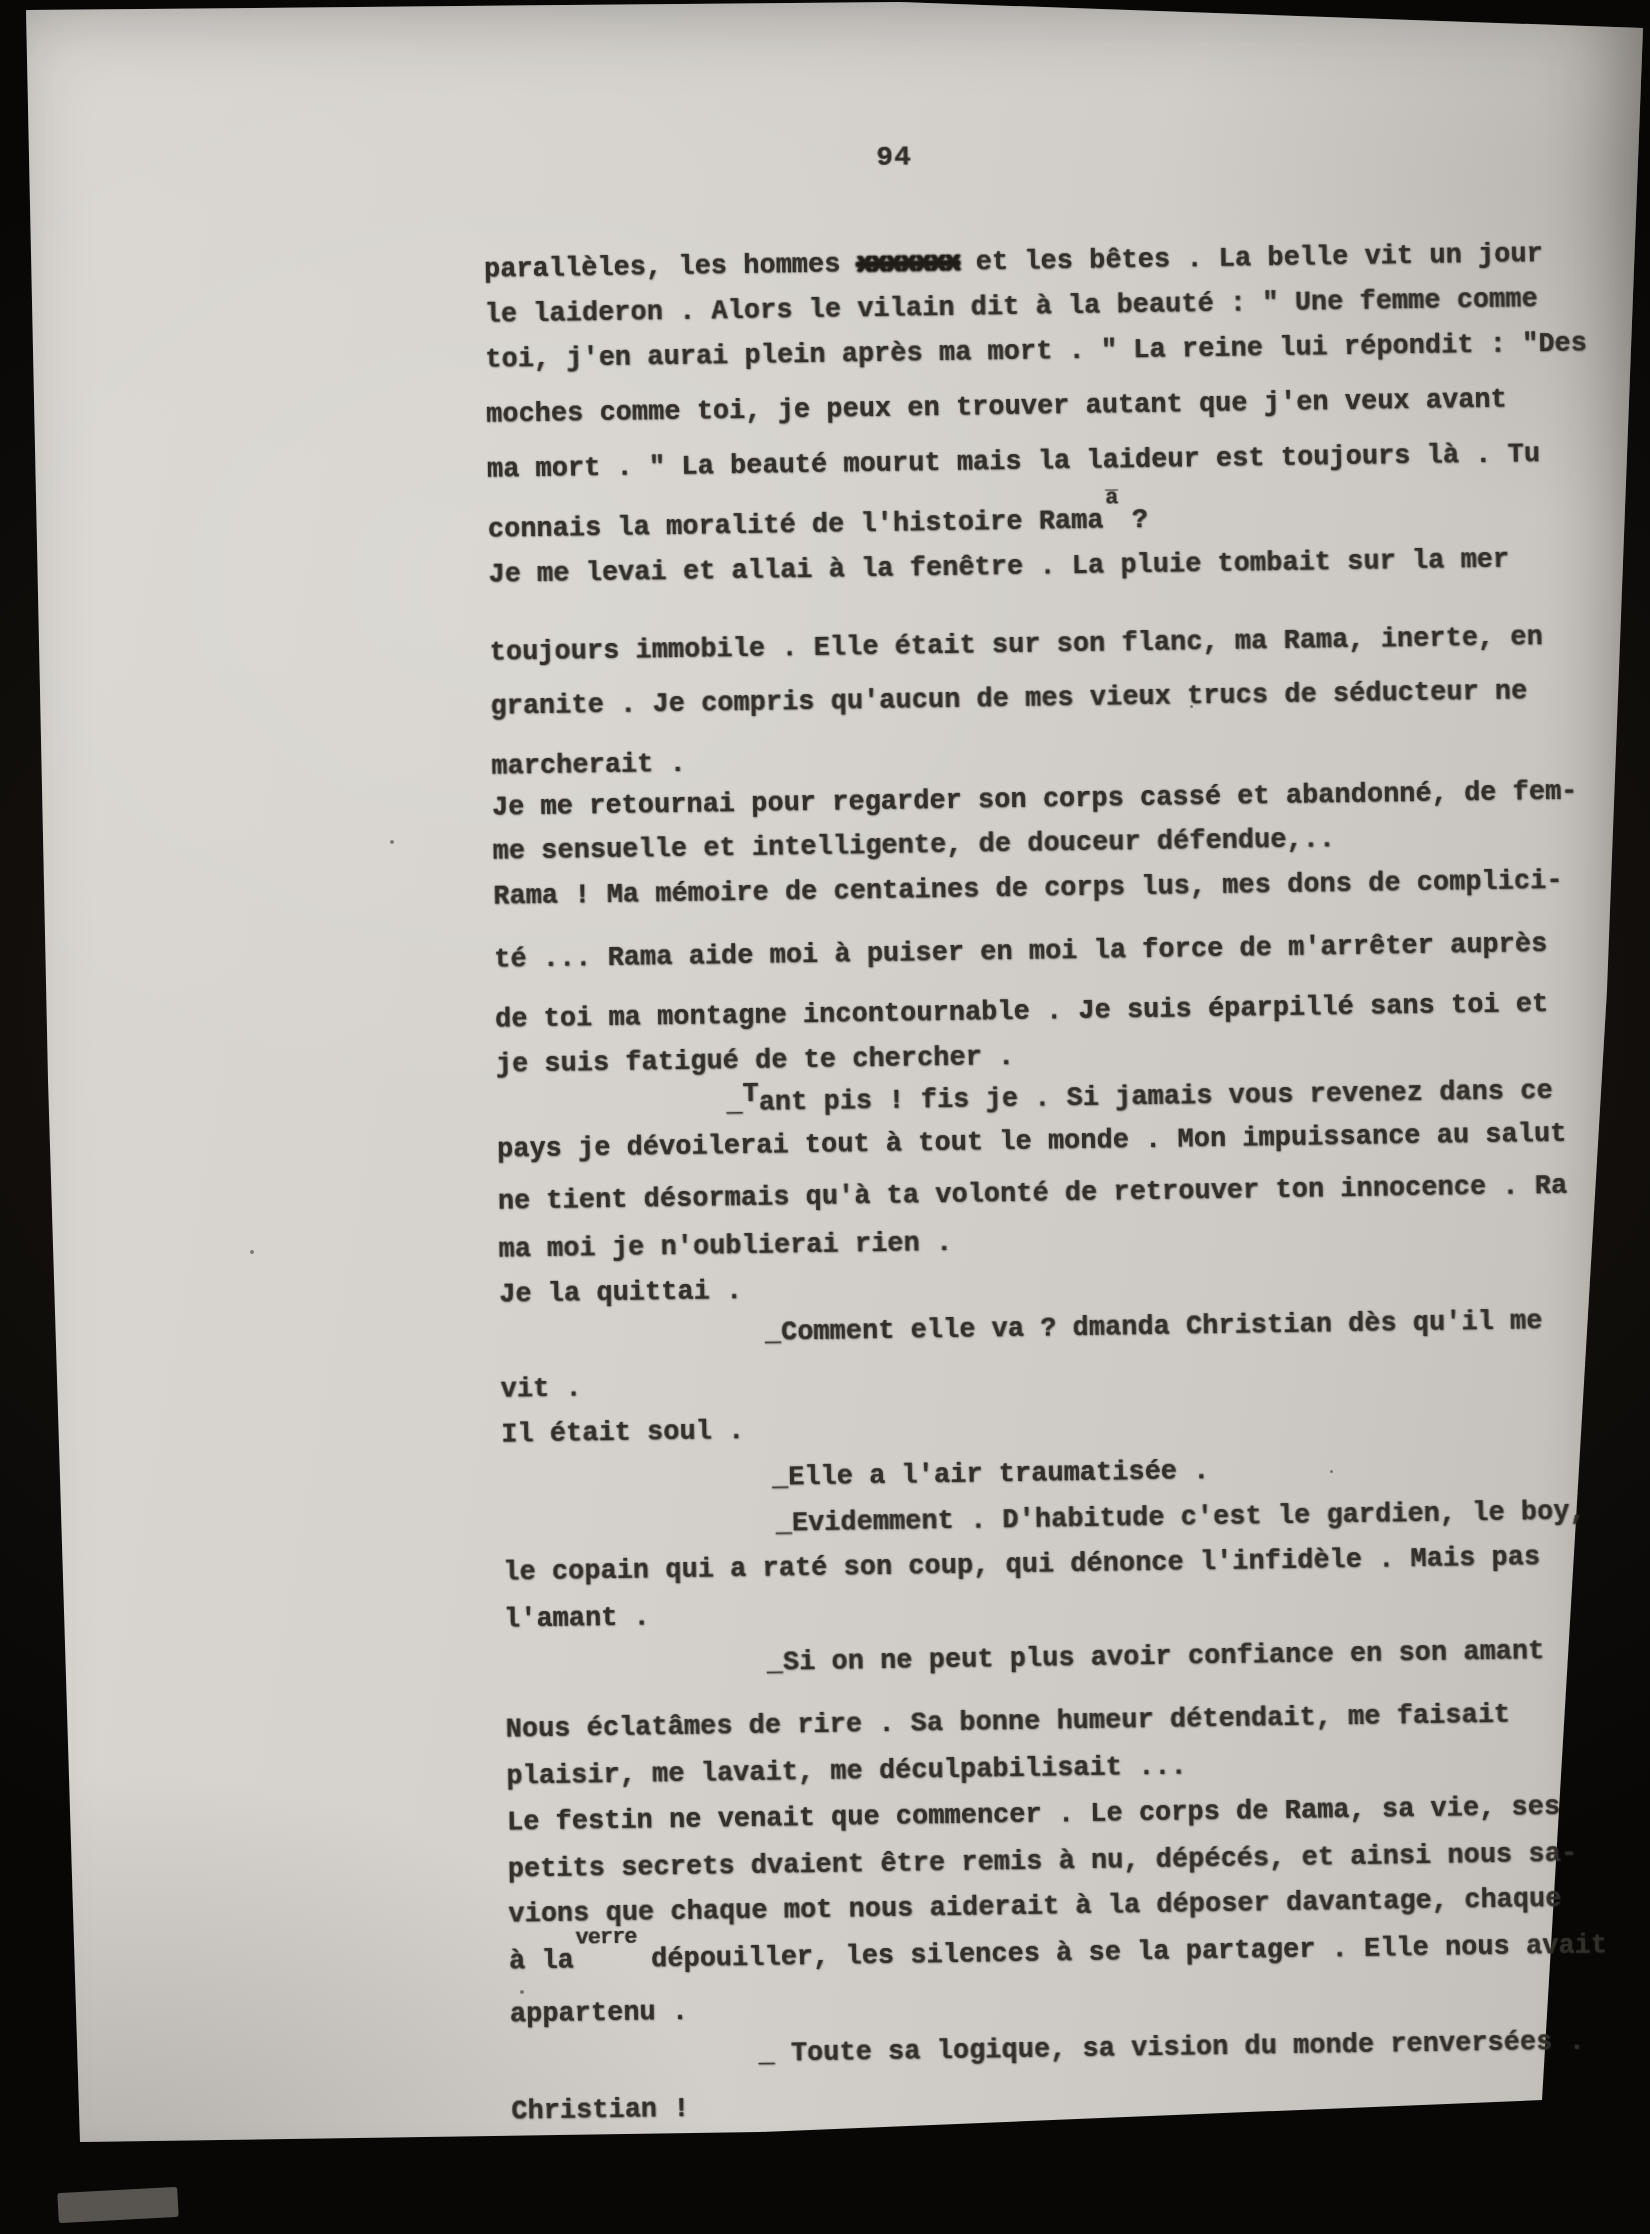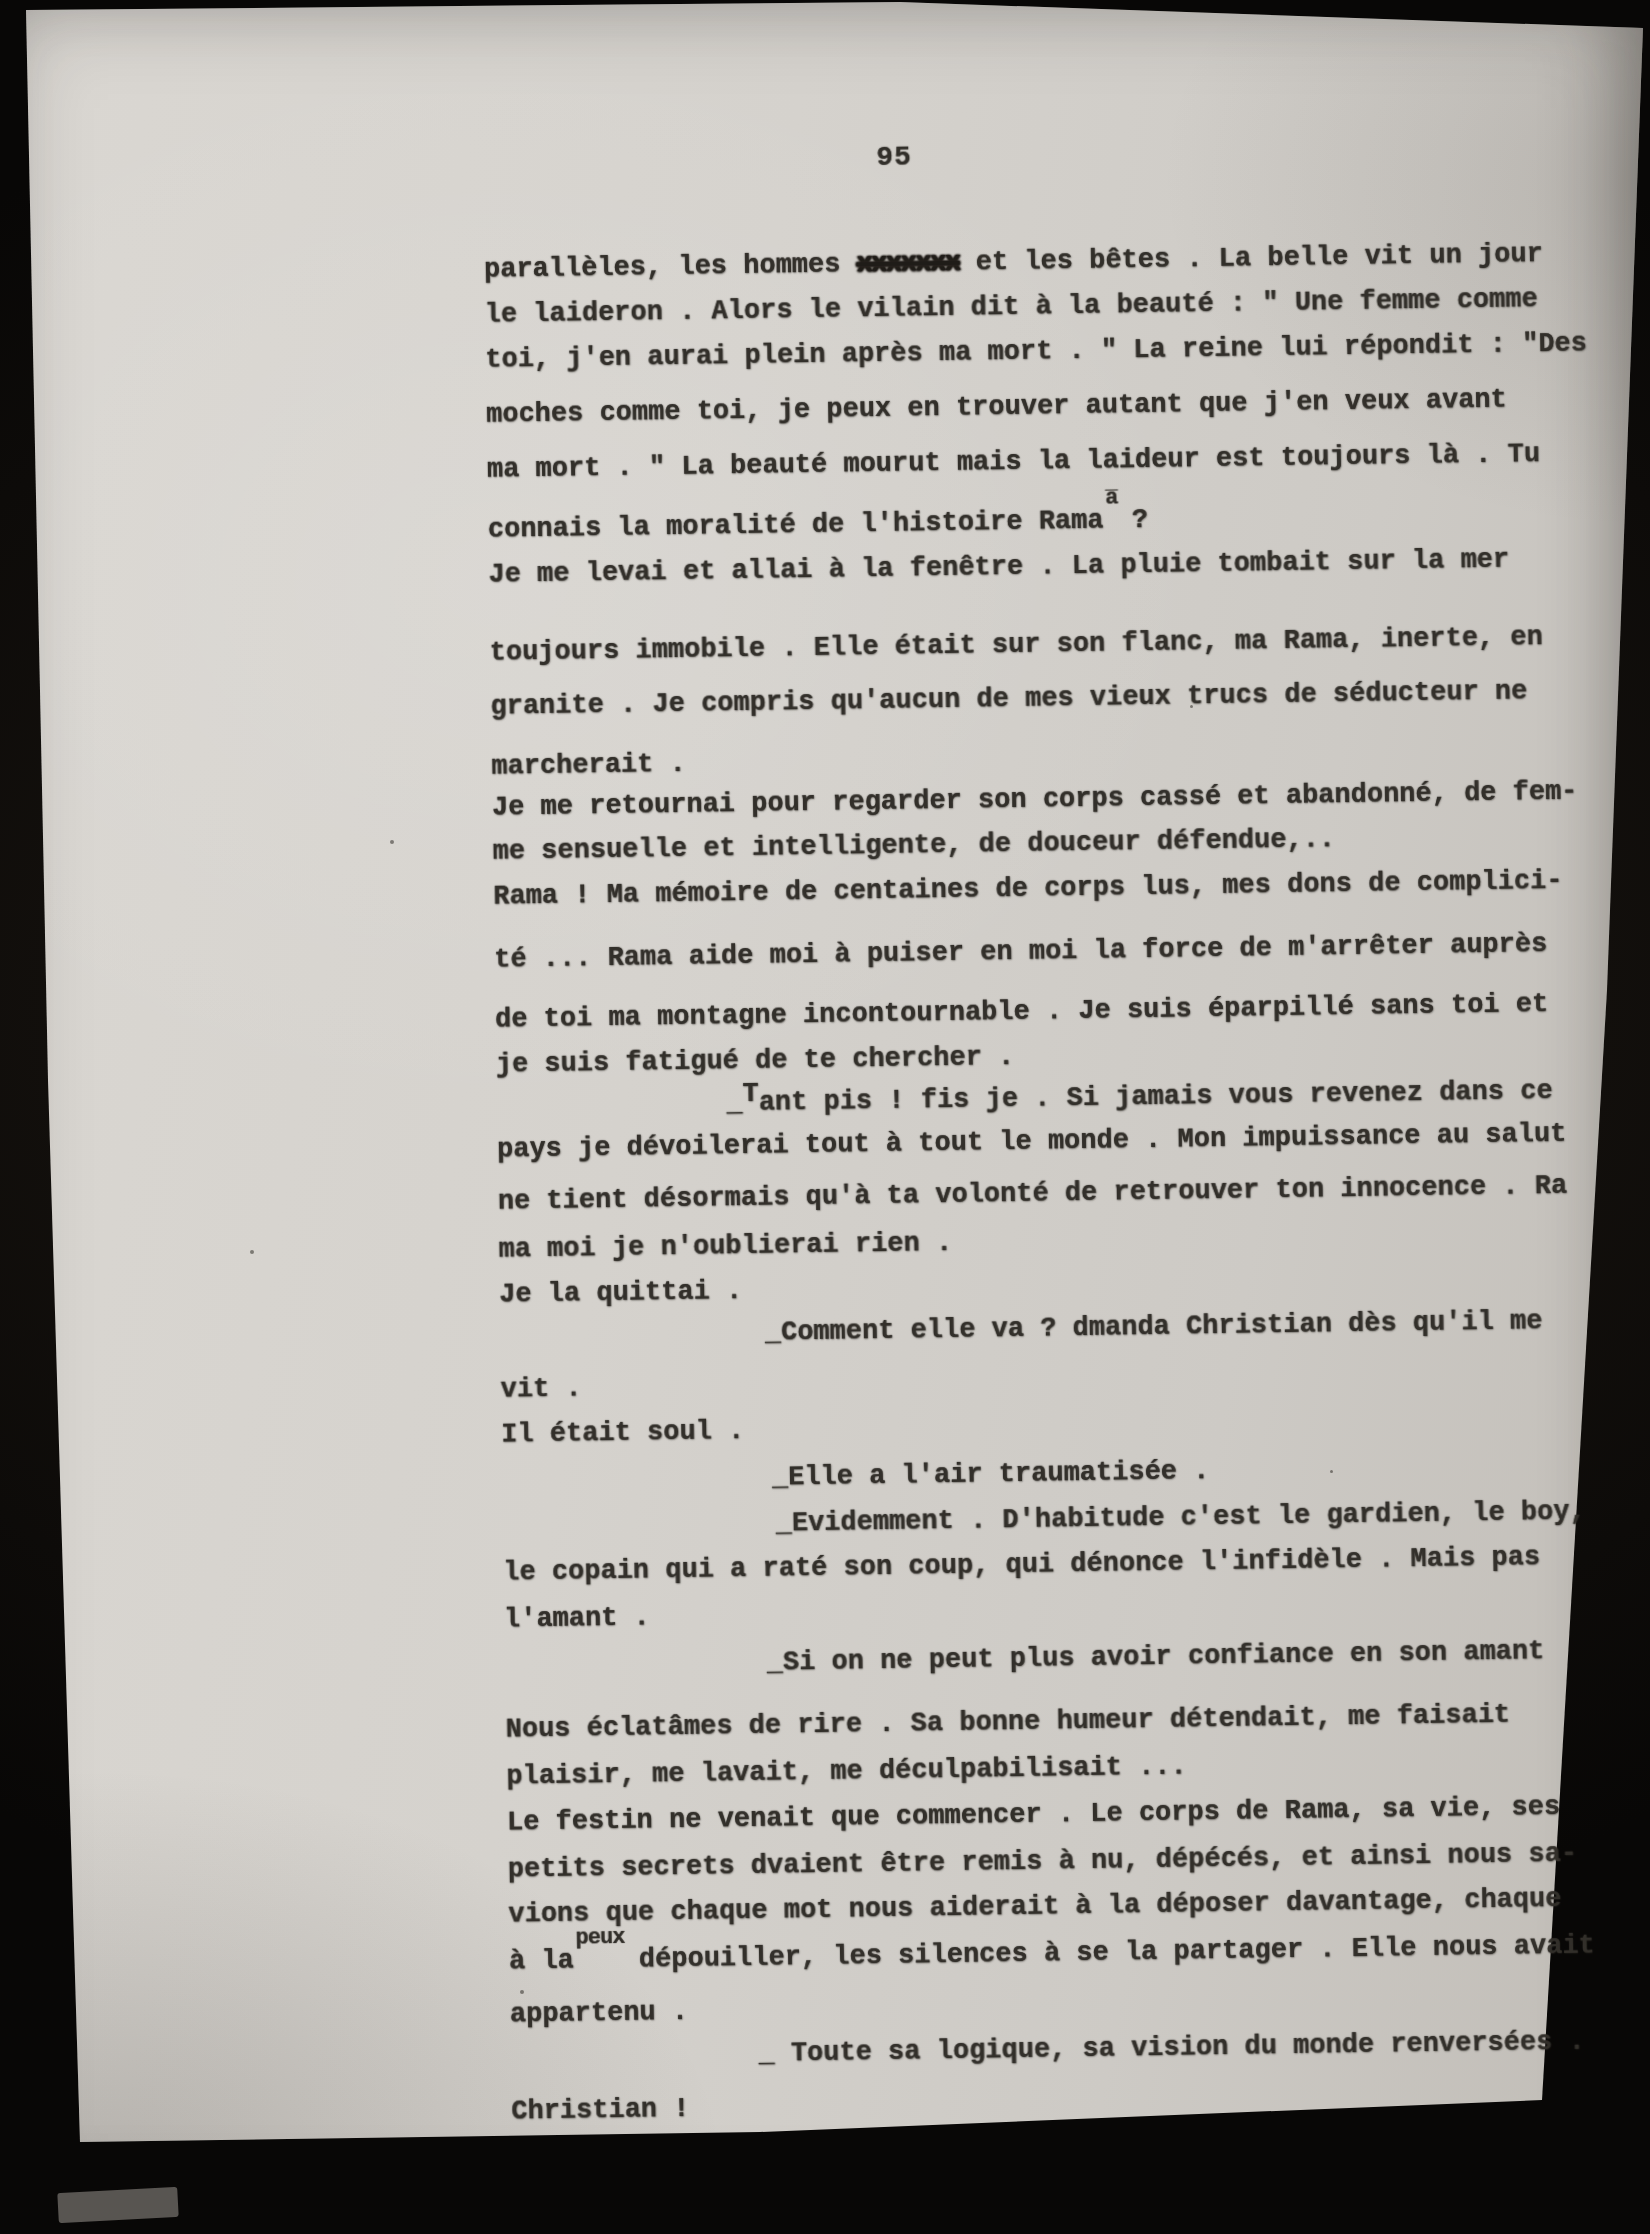--- a/index.html
+++ b/index.html
@@ -58,21 +58,21 @@
     text-shadow:0 0 1px rgba(45,42,38,.9);
   }
 </style>
 </head>
 <body>
 
 <div class="stage">
   <div class="paper"></div>
   <div class="corner-sliver"></div>
   <div class="text-block">
-    <div class="page-number">95</div>
+    <div class="page-number">94</div>
 
   <div class="tline" style="top: 255px; left: 10px;"><span>parallèles, les hommes </span><span class="strike">xxxxxxx</span><span> et les bêtes . La belle vit un jour</span></div>
       <div class="tline" style="top: 300px; left: 10px;"><span>le laideron . Alors le vilain dit à la beauté : " Une femme comme</span></div>
       <div class="tline" style="top: 345px; left: 10px;"><span>toi, j'en aurai plein après ma mort . " La reine lui répondit : "Des</span></div>
       <div class="tline" style="top: 400px; left: 10px;"><span>moches comme toi, je peux en trouver autant que j'en veux avant</span></div>
       <div class="tline" style="top: 455px; left: 10px;"><span>ma mort . " La beauté mourut mais la laideur est toujours là . Tu</span></div>
       <div class="tline" style="top: 515px; left: 10px;"><span>connais la moralité de l'histoire </span><span>Rama<span class="above">a̅</span></span><span> ?</span></div>
       <div class="tline" style="top: 560px; left: 10px;"><span>Je me levai et allai à la fenêtre . La pluie tombait sur la mer</span></div>
       <div class="tline" style="top: 638px; left: 10px;"><span>toujours immobile . Elle était sur son flanc, ma Rama, inerte, en</span></div>
       <div class="tline" style="top: 692px; left: 10px;"><span>granite . Je compris qu'aucun de mes vieux trucs de séducteur ne</span></div>
@@ -94,21 +94,21 @@
       <div class="tline" style="top: 1467px; left: 280px;"><span>_Elle a l'air traumatisée .</span></div>
       <div class="tline" style="top: 1513px; left: 283px;"><span>_Evidemment . D'habitude c'est le gardien, le boy,</span></div>
       <div class="tline" style="top: 1558px; left: 10px;"><span>le copain qui a raté son coup, qui dénonce l'infidèle . Mais pas</span></div>
       <div class="tline" style="top: 1605px; left: 10px;"><span>l'amant .</span></div>
       <div class="tline" style="top: 1652px; left: 272px;"><span>_Si on ne peut plus avoir confiance en son amant</span></div>
       <div class="tline" style="top: 1715px; left: 10px;"><span>Nous éclatâmes de rire . Sa bonne humeur détendait, me faisait</span></div>
       <div class="tline" style="top: 1762px; left: 10px;"><span>plaisir, me lavait, me déculpabilisait ...</span></div>
       <div class="tline" style="top: 1808px; left: 10px;"><span>Le festin ne venait que commencer . Le corps de Rama, sa vie, ses</span></div>
       <div class="tline" style="top: 1855px; left: 10px;"><span>petits secrets dvaient être remis à nu, dépécés, et ainsi nous sa-</span></div>
       <div class="tline" style="top: 1900px; left: 10px;"><span>vions que chaque mot nous aiderait à la déposer davantage, chaque</span></div>
-      <div class="tline" style="top: 1947px; left: 10px;"><span>à la<span class="above">peux</span></span><span> dépouiller, les silences à se la partager . Elle nous avait</span></div>
+      <div class="tline" style="top: 1947px; left: 10px;"><span>à la<span class="above">verre</span></span><span> dépouiller, les silences à se la partager . Elle nous avait</span></div>
       <div class="tline" style="top: 2000px; left: 10px;"><span>appartenu .</span></div>
       <div class="tline" style="top: 2043px; left: 258px;"><span>_ Toute sa logique, sa vision du monde renversées .</span></div>
       <div class="tline" style="top: 2097px; left: 10px;"><span>Christian !</span></div>
     </div>
 <div class="speck" style="left: 390px; top: 840px; width: 4px; height: 4px;"></div>
     <div class="speck" style="left: 1190px; top: 705px; width: 3px; height: 3px;"></div>
     <div class="speck" style="left: 905px; top: 1660px; width: 3px; height: 3px;"></div>
     <div class="speck" style="left: 520px; top: 1990px; width: 4px; height: 4px;"></div>
     <div class="speck" style="left: 1330px; top: 1470px; width: 3px; height: 3px;"></div>
     <div class="speck" style="left: 250px; top: 1250px; width: 4px; height: 4px;"></div>

